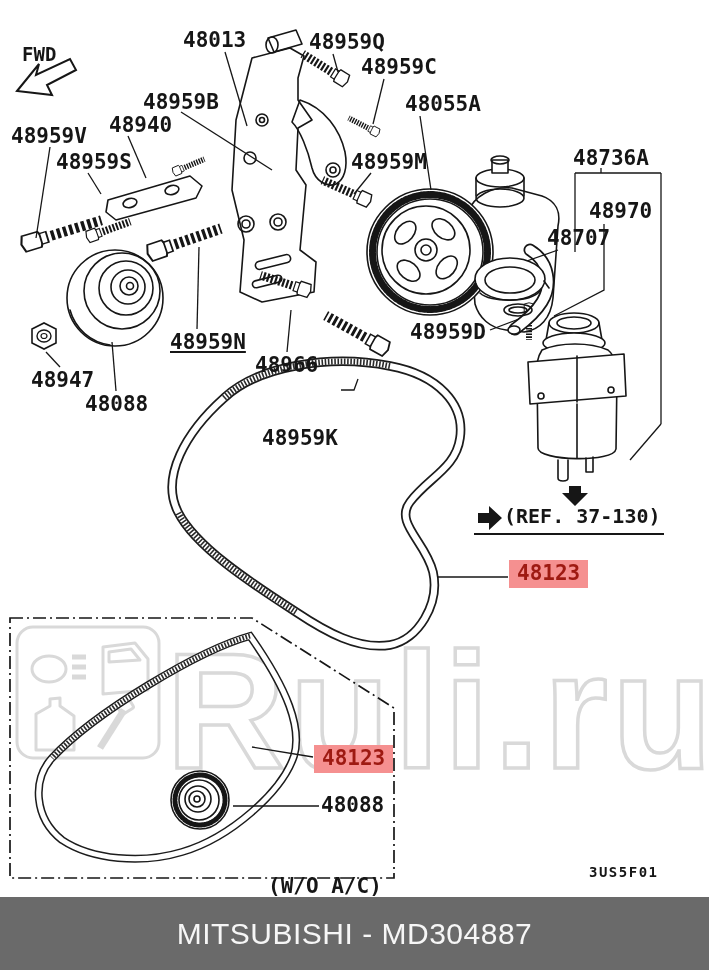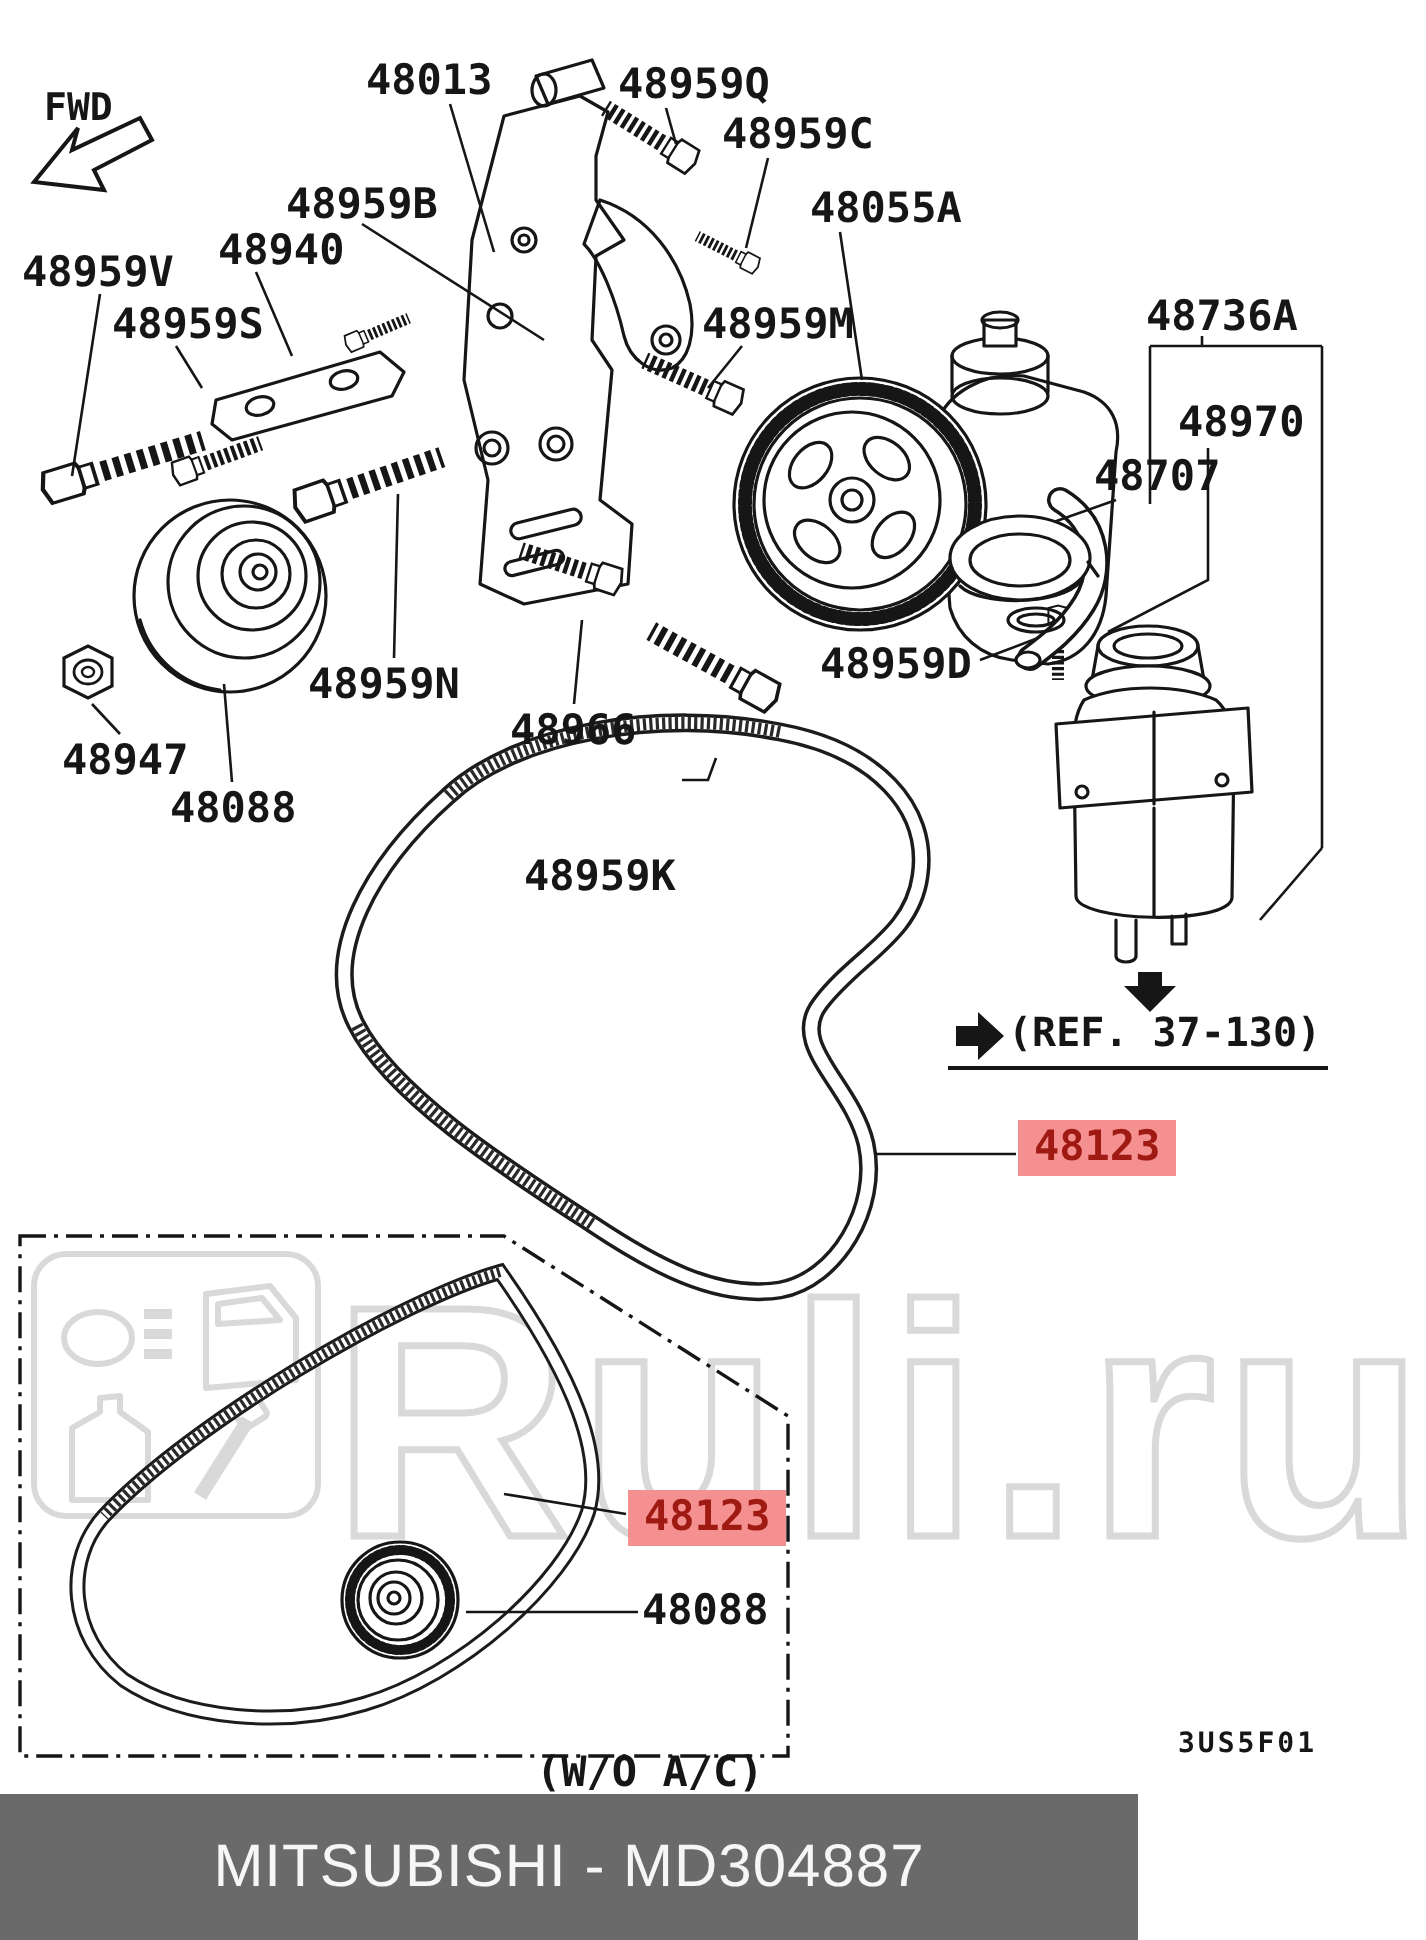--- a/index.html
+++ b/index.html
@@ -7,21 +7,21 @@
            font-family:"DejaVu Sans Mono", monospace; }
   svg { position:absolute; left:0; top:0; }
 
   .plabel { position:absolute; font-family:"DejaVu Sans Mono", monospace; font-weight:bold;
             font-size:21px; line-height:1.1; color:#161616; white-space:nowrap; }
   .plabel.sz20 { font-size:20px; }
   .plabel.small { font-size:14px; letter-spacing:1.5px; }
   .hl { background:var(--highlight_bg,#f59090); color:var(--highlight_fg,#9e1a12);
         padding:2px 8px 3px; }
 
-  .footer { position:absolute; left:0; top:897px; width:569px; height:73px;
+  .footer { position:absolute; left:0; top:897px; width:709px; height:73px;
             background:var(--bar_bg,#6a6a6a); color:var(--bar_fg,#f6f6f6);
             display:flex; align-items:center; justify-content:center; gap:40px;
             font-family:"Liberation Sans", sans-serif; font-size:30px; font-weight:400;
             letter-spacing:0.5px; }
 
   
   .ln   { fill:none; stroke:#161616; stroke-width:1.6; stroke-linejoin:round; stroke-linecap:round; }
   .thin { fill:none; stroke:#161616; stroke-width:1.3; }
   .wm   { fill:none; stroke:var(--watermark,#d9d9d9); stroke-width:3; stroke-linejoin:round; }
   .wmt  { font-family:"Liberation Sans", sans-serif; font-weight:bold; font-size:165px;
@@ -225,21 +225,21 @@
   <div class="plabel" style="left:405px; top:93px;">48055A</div>
   <div class="plabel" style="left:143px; top:91px;">48959B</div>
   <div class="plabel" style="left:109px; top:114px;">48940</div>
   <div class="plabel" style="left:11px;  top:125px;">48959V</div>
   <div class="plabel" style="left:56px;  top:151px;">48959S</div>
   <div class="plabel" style="left:351px; top:151px;">48959M</div>
   <div class="plabel" style="left:573px; top:147px;">48736A</div>
   <div class="plabel" style="left:589px; top:200px;">48970</div>
   <div class="plabel" style="left:547px; top:227px;">48707</div>
   <div class="plabel" style="left:410px; top:321px;">48959D</div>
-  <div class="plabel" style="left:154px; top:331px;">48959N</div>
+  <div class="plabel" style="left:170px; top:331px;text-decoration:underline;">48959N</div>
   <div class="plabel" style="left:255px; top:354px;">48966</div>
   <div class="plabel" style="left:262px; top:379px;margin-top:48px;">48959K</div>
   <div class="plabel" style="left:31px;  top:369px;">48947</div>
   <div class="plabel" style="left:85px;  top:393px;">48088</div>
   <div class="plabel sz20" style="left:504px; top:505px;">(REF. 37-130)</div>
   <div class="plabel hl" style="left:509px; top:560px;">48123</div>
   <div class="plabel hl" style="left:314px; top:745px;">48123</div>
   <div class="plabel" style="left:321px; top:794px;">48088</div>
   <div class="plabel" style="left:268px; top:851px;margin-top:24px;">(W/O A/C)</div>
   <div class="plabel small" style="left:589px; top:865px;">3US5F01</div>

